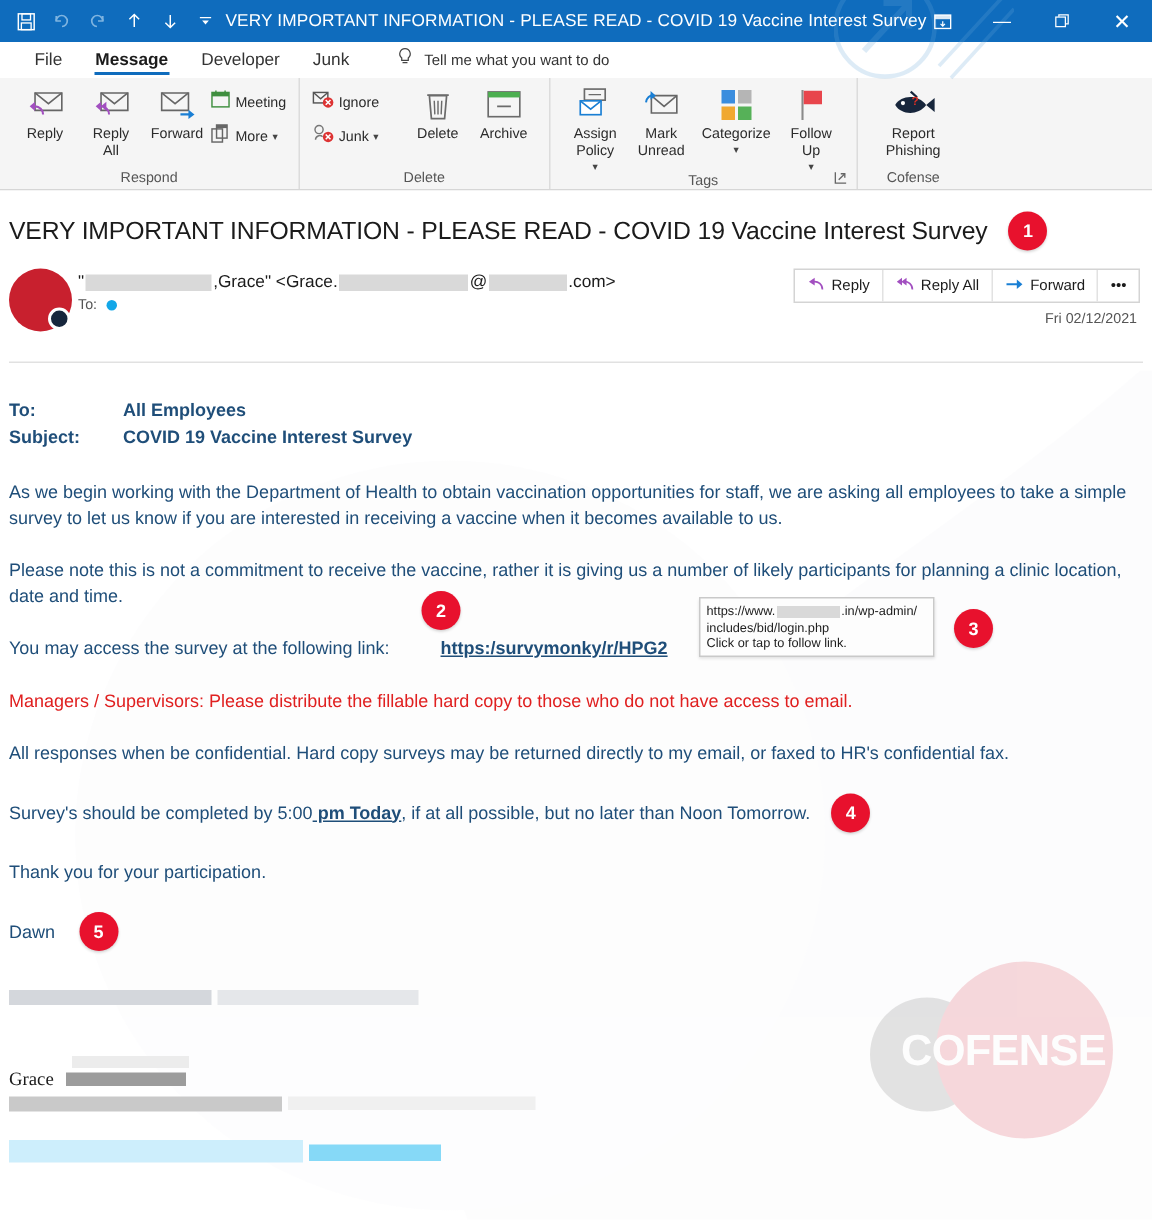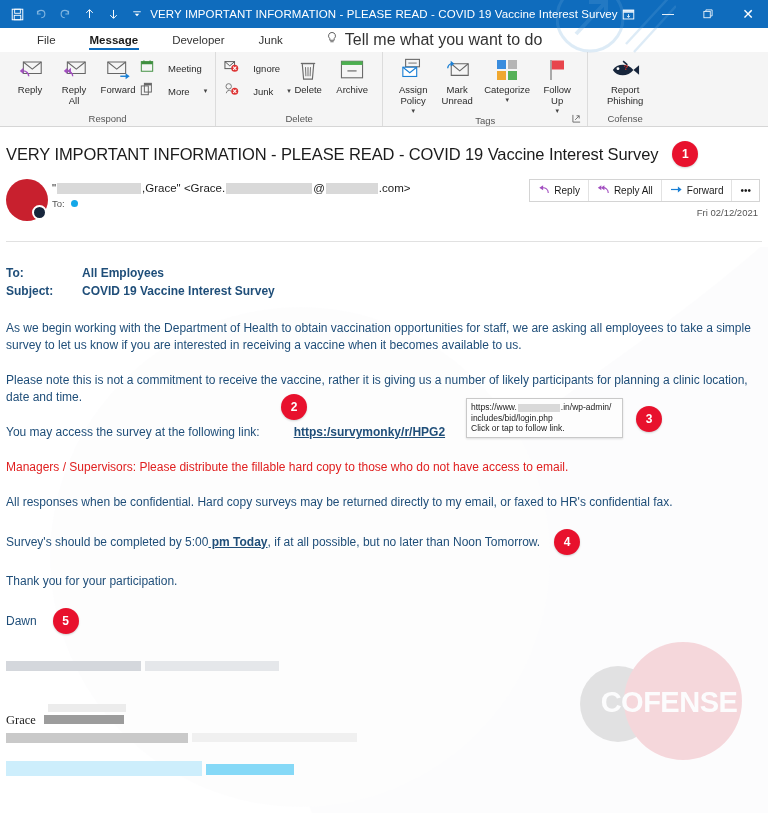--- a/index.html
+++ b/index.html
@@ -35,32 +35,32 @@
   }
   .win-btn.close { font-size:14px; }
   .wm-arrow {
     position:absolute; right:92px; top:-16px; width:120px; height:70px;
     z-index:1; opacity:.22; pointer-events:none;
   }
 
   
   .tabrow {
     height:24px; background:#ffffff; display:flex; align-items:center;
-    padding-left:26px; gap:12px; border-bottom:0;
+    padding-left:12px; gap:0px; border-bottom:0;
   }
   .tab {
     font-size:11.5px; color:#333; padding:2px 11px 3px; position:relative;
   }
   .tab.active { font-weight:bold; color:#1b1b1b; }
   .tab.active::after {
     content:""; position:absolute; left:10px; right:10px; bottom:-1px;
     height:2px; background:#0f6cbd;
   }
   .tellme { display:flex; align-items:center; gap:7px; margin-left:20px; }
-  .tellme-text { font-size:16px; color:#333;text-align:right; }
+  .tellme-text { font-size:10px; color:#333;text-align:right; }
 
   
   .ribbon {
     height:75px; background:#f5f5f5; border-bottom:1px solid #d6d6d6;
     display:flex; align-items:stretch; position:relative;
   }
   .rgroup { display:flex; flex-direction:column; position:relative; padding:0 4px; }
   .rgroup + .rgroup { border-left:1px solid #dcdcdc; }
   .rbody { flex:1; display:flex; align-items:flex-start; padding:3px 4px 0; }
   .rlabel {
@@ -72,21 +72,21 @@
   }
   .bigbtn {
     width:44px; display:flex; flex-direction:column; align-items:center;
     padding-top:2px; gap:1px;
   }
   .bigbtn .ico { height:26px; display:flex; align-items:center; justify-content:center; }
   .bigbtn .lbl {
     font-size:9.5px; color:#2b2b2b; text-align:center; line-height:11px;
   }
   .smallcol { display:flex; flex-direction:column; padding-top:3px; gap:3px; }
-  .smallbtn { display:flex; align-items:center; gap:14px; height:20px; }
+  .smallbtn { display:flex; align-items:center; gap:3px; height:20px; }
   .smallbtn .lbl { font-size:9.5px; color:#2b2b2b; white-space:nowrap; }
   .caret { font-size:7px; color:#444; }
 
   
   .pane { position:relative; background:#fff; height:calc(813px - 28px - 24px - 76px); }
 
   .subject-row {
     display:flex; align-items:center; gap:14px; padding:14px 0 10px 6px;
   }
   .subject {

